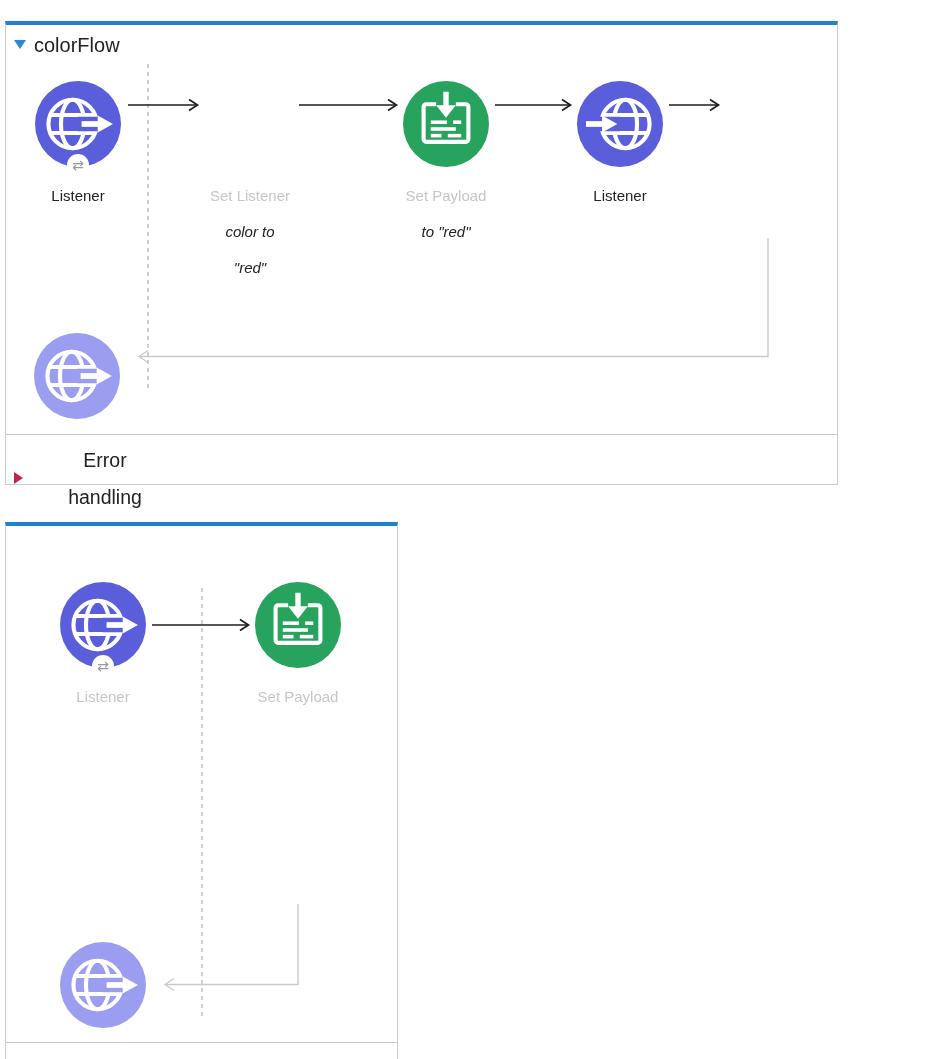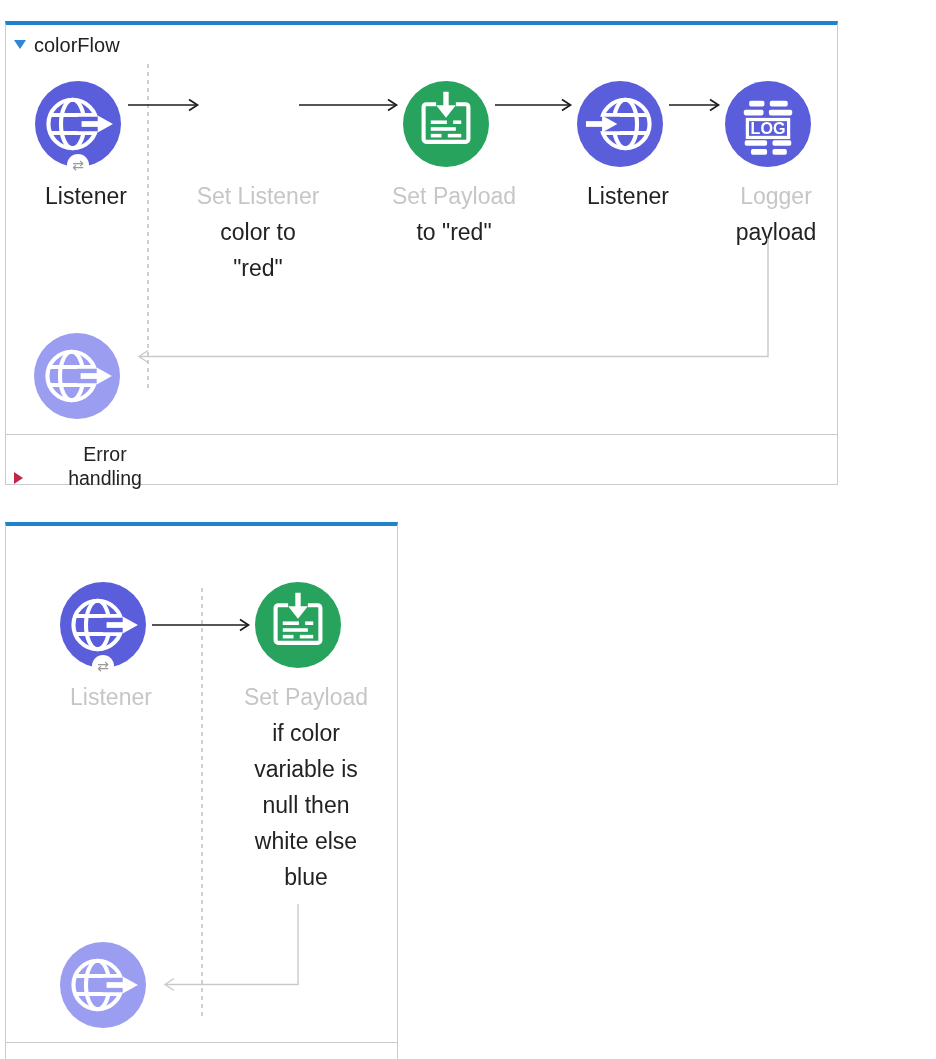--- a/index.html
+++ b/index.html
@@ -60,42 +60,42 @@
   .circle.faded{background:var(--node-purple-faded);position:absolute;margin:0;z-index:3;}
   .circle svg{position:absolute;left:0;top:0;}
 
   .badge{
     position:absolute;left:calc(50% - 11px);top:73px;
     width:22px;height:22px;border-radius:50%;background:#fff;
     display:flex;align-items:center;justify-content:center;
     font-size:14px;color:var(--badge-gray);z-index:4;
   }
   .labels{
-    position:absolute;left:8px;top:97px;width:100%;
-    font-size:23px;line-height:36px;
+    position:absolute;left:0;top:97px;width:100%;
+    font-size:15px;line-height:36px;
   }
   .name.dark{color:var(--text-dark);}
   .name.gray{color:var(--name-gray);}
-  .caption{color:var(--text-dark);white-space:pre-line;}
+  .caption{color:var(--text-dark);white-space:pre-line;font-style:italic;}
 
   .separator{position:absolute;left:0;right:0;height:1px;background:var(--flow-border);}
   #flow-colorflow .separator{top:409px;}
   #flow-decisionmaker .separator{top:516px;}
 
   .error-section{position:absolute;left:0;right:0;}
   #flow-colorflow .error-section{top:410px;bottom:0;}
   #flow-decisionmaker .error-section{top:517px;bottom:0;}
   .tri-right{
     position:absolute;left:8px;top:37px;width:0;height:0;
     border-top:6px solid transparent;border-bottom:6px solid transparent;
     border-left:9px solid var(--error-triangle-red);
   }
   .error-label{
     position:absolute;left:49px;top:7px;width:100px;
-    text-align:center;font-size:19.5px;line-height:24px;color:var(--text-dark);
+    text-align:center;font-size:19.5px;line-height:37px;color:var(--text-dark);
   }
 
   svg text{font-family:"Liberation Sans", sans-serif;}
 </style>
 </head>
 <body>
 
 <div id="canvas">
 
   <section class="flow" id="flow-colorflow">
@@ -170,42 +170,20 @@
           <line x1="5" y1="24" x2="15" y2="24" stroke="#ffffff" stroke-width="3.2"></line>
           <polygon points="14,19.2 22.5,24 14,28.8" fill="#ffffff"></polygon>
         </svg>
       </div>
       <div class="labels">
         <div class="name dark">Listener</div>
         <div class="caption"></div>
       </div>
     </div>
 
-    <div class="node" style="left:692px;top:56px;">
-      <div class="circle purple">
-        <svg width="86" height="86" viewBox="0 0 48 48">
-          <g fill="#ffffff">
-            <rect x="13.5" y="11" width="8.5" height="3.2" rx="1"></rect>
-            <rect x="25" y="11" width="10" height="3.2" rx="1"></rect>
-            <rect x="10.5" y="16" width="11" height="3.2" rx="1"></rect>
-            <rect x="24.5" y="16" width="13" height="3.2" rx="1"></rect>
-            <rect x="11" y="33" width="12.5" height="3.2" rx="1"></rect>
-            <rect x="26.5" y="33" width="10.5" height="3.2" rx="1"></rect>
-            <rect x="14.5" y="38" width="9" height="3.2" rx="1"></rect>
-            <rect x="26.5" y="38" width="8" height="3.2" rx="1"></rect>
-          </g>
-          <rect x="12.5" y="21.5" width="23" height="10" stroke="#ffffff" stroke-width="1.8" fill="none"></rect>
-          <text x="24" y="29.8" text-anchor="middle" font-size="9" font-weight="bold" fill="#ffffff">LOG</text>
-        </svg>
-      </div>
-      <div class="labels">
-        <div class="name gray">Logger</div>
-        <div class="caption">payload</div>
-      </div>
-    </div>
 
     <div class="circle faded" style="left:28px;top:308px;">
       <svg width="86" height="86" viewBox="0 0 48 48">
         <g stroke="#ffffff" stroke-width="2.3" fill="none">
           <circle cx="21" cy="24" r="13.5"></circle>
           <ellipse cx="21" cy="24" rx="6.5" ry="13.5"></ellipse>
           <line x1="8.5" y1="19" x2="33.5" y2="19"></line>
           <line x1="8.5" y1="29" x2="33.5" y2="29"></line>
         </g>
         <line x1="24" y1="24" x2="44" y2="24" stroke="var(--node-purple-faded)" stroke-width="8"></line>
@@ -257,25 +235,20 @@
             <line x1="15.5" y1="23" x2="24.5" y2="23"></line>
             <line x1="28" y1="23" x2="32.5" y2="23"></line>
             <line x1="15.5" y1="26.8" x2="29.5" y2="26.8"></line>
             <line x1="15.5" y1="30.5" x2="21.5" y2="30.5"></line>
             <line x1="25" y1="30.5" x2="32.5" y2="30.5"></line>
           </g>
         </svg>
       </div>
       <div class="labels">
         <div class="name gray">Set Payload</div>
-        <div class="caption">if color
-variable is
-null then
-white else
-blue</div>
       </div>
     </div>
 
     <div class="circle faded" style="left:54px;top:416px;">
       <svg width="86" height="86" viewBox="0 0 48 48">
         <g stroke="#ffffff" stroke-width="2.3" fill="none">
           <circle cx="21" cy="24" r="13.5"></circle>
           <ellipse cx="21" cy="24" rx="6.5" ry="13.5"></ellipse>
           <line x1="8.5" y1="19" x2="33.5" y2="19"></line>
           <line x1="8.5" y1="29" x2="33.5" y2="29"></line>

